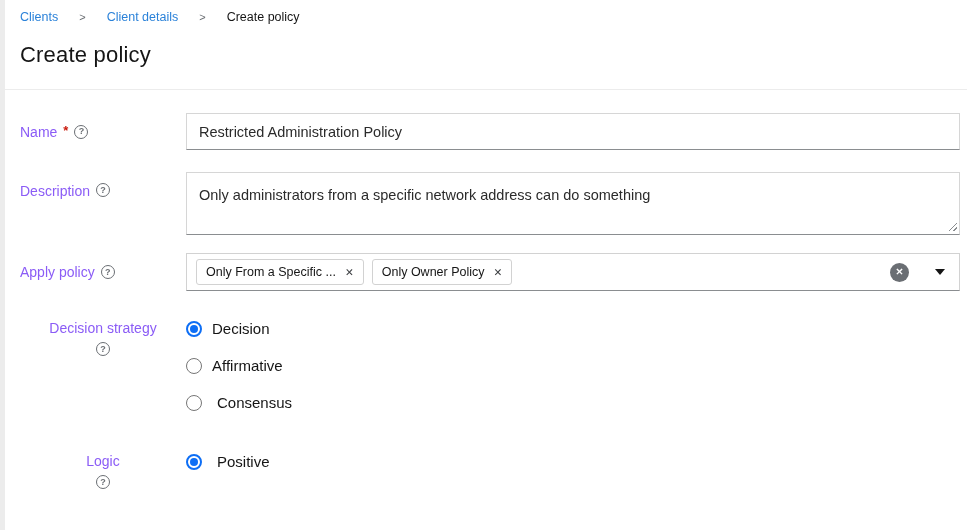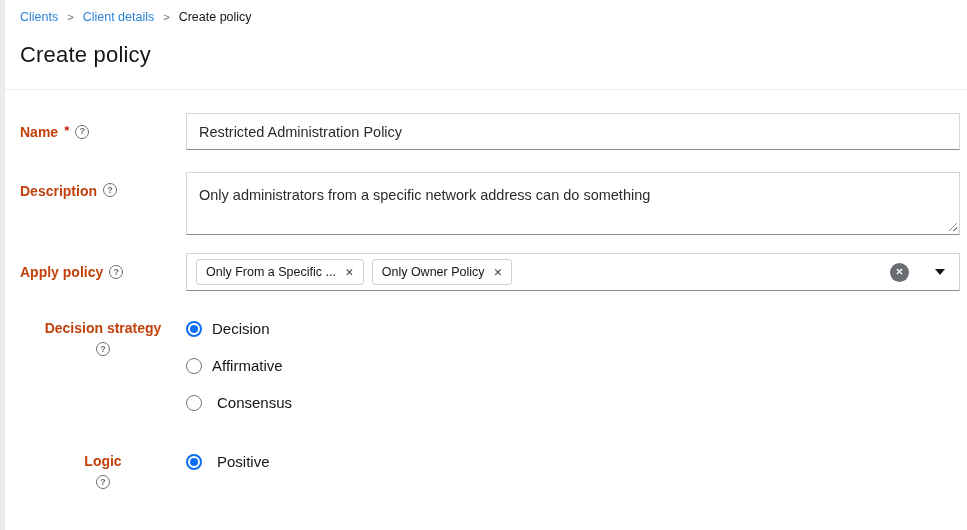--- a/index.html
+++ b/index.html
@@ -2,33 +2,33 @@
 <html><head>
 <meta charset="utf-8">
 <style>
   * { margin: 0; padding: 0; box-sizing: border-box; }
   html, body { width: 967px; height: 530px; background: #ffffff; overflow: hidden; }
   body { font-family: "Liberation Sans", "DejaVu Sans", sans-serif; color: #151515; position: relative; }
 
   .left-strip { position: absolute; left: 0; top: 0; width: 5px; height: 530px; background: #ececec; }
 
   .header { padding: 10px 20px 0 20px; }
-  .breadcrumb { display: flex; align-items: center; font-size: 12.5px; gap: 9px; }
+  .breadcrumb { display: flex; align-items: center; font-size: 12.5px; gap: 21px; }
   .breadcrumb a { color: #2b82d9; text-decoration: none; cursor: pointer; }
   .breadcrumb .sep { color: #6a6e73; font-size: 11px; }
   .breadcrumb .current { color: #151515; }
 
   .page-title { margin-top: 18px; font-size: 22px; font-weight: 500; color: #151515; letter-spacing: 0.2px; }
 
   .header-divider { margin-top: 21px; border: 0; border-top: 1px solid #ececec; }
 
   .form { padding: 23px 7px 0 20px; }
   .form-row { display: flex; }
   .label-col { width: 166px; flex: 0 0 166px; display: flex; align-items: center; gap: 6px; }
-  .label-col .lbl { font-size: 14px; font-weight: bold; color: #c2410c; }
+  .label-col .lbl { font-size: 14px; font-weight: normal; color: #8b5cf6; }
   .required { color: #c9190b; font-size: 13px; font-weight: bold; position: relative; top: -1px; }
   .help-icon { width: 14px; height: 14px; border: 1px solid #6a6e73; border-radius: 50%;
                color: #6a6e73; font-size: 9px; font-weight: bold; display: inline-flex;
                align-items: center; justify-content: center; line-height: 1; flex: 0 0 14px; }
   .field-col { flex: 1; min-width: 0; }
 
   .text-input { width: 100%; height: 37px; border: 1px solid #d6d6d6; border-bottom: 1px solid #8a8d90;
                 background: #fff; padding: 0 12px; font-size: 14.5px; color: #2b2b2b;
                 font-family: "Liberation Sans", sans-serif; outline: none; }
 

